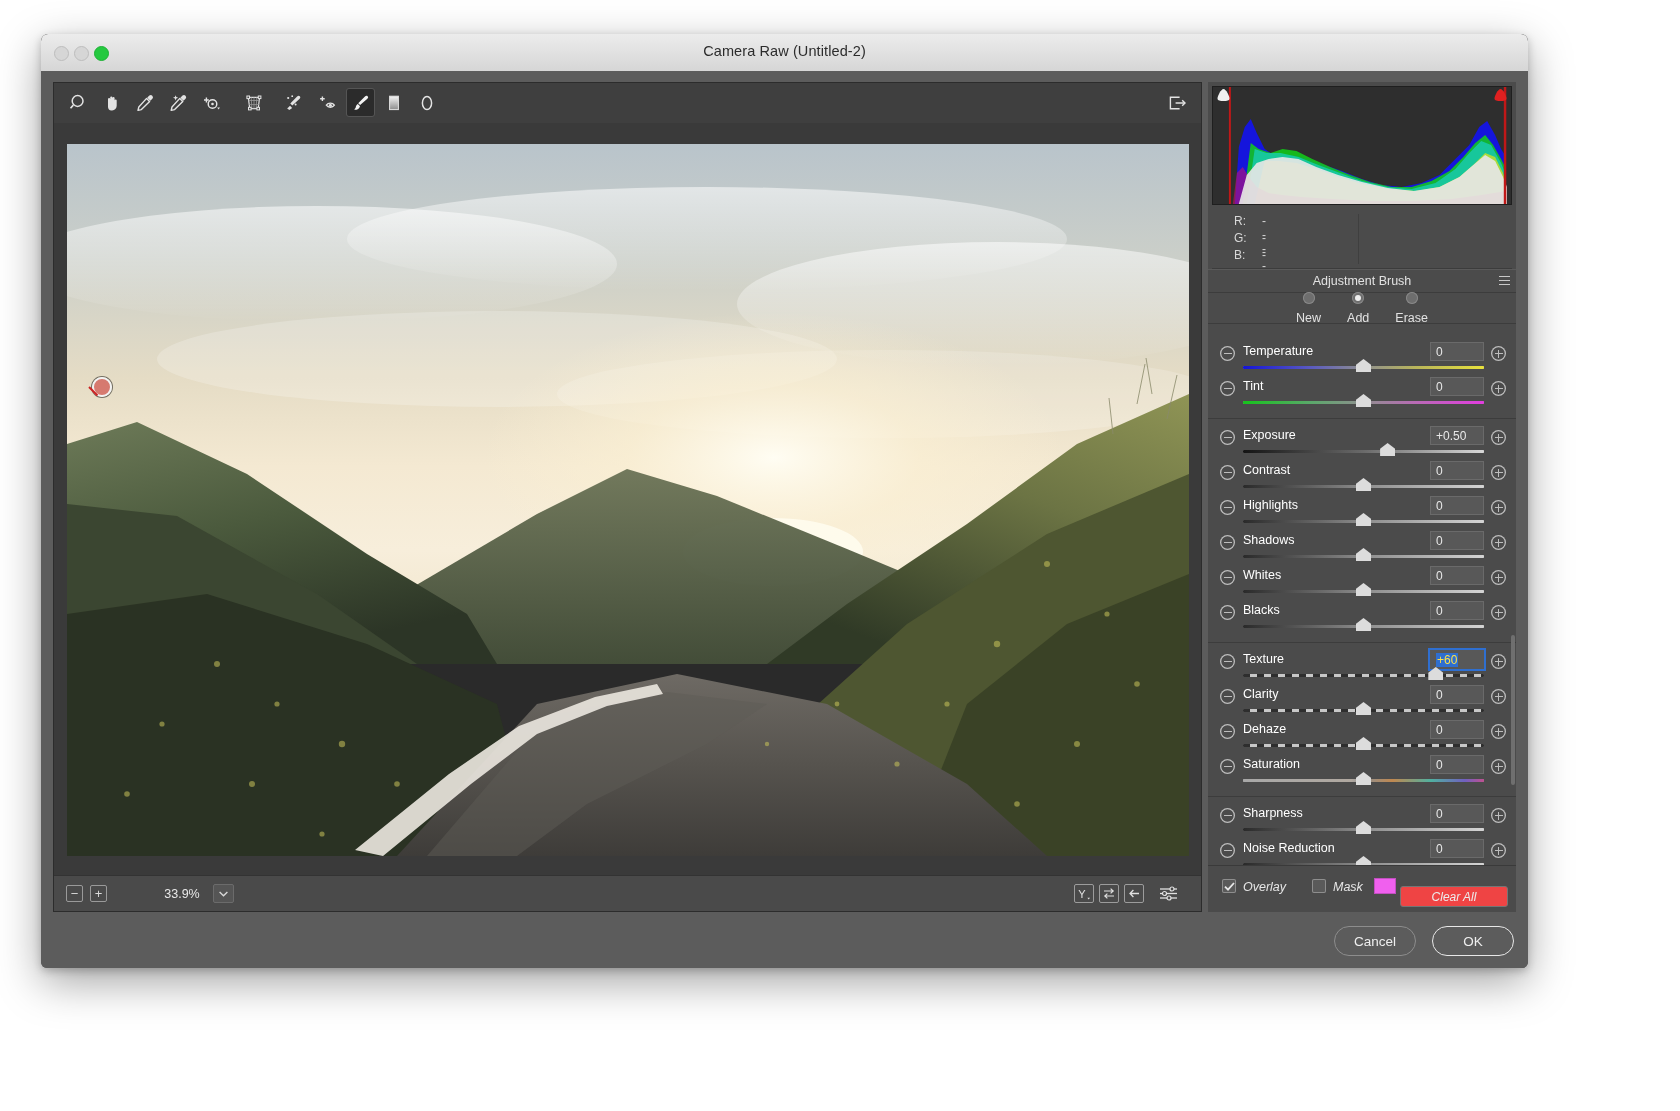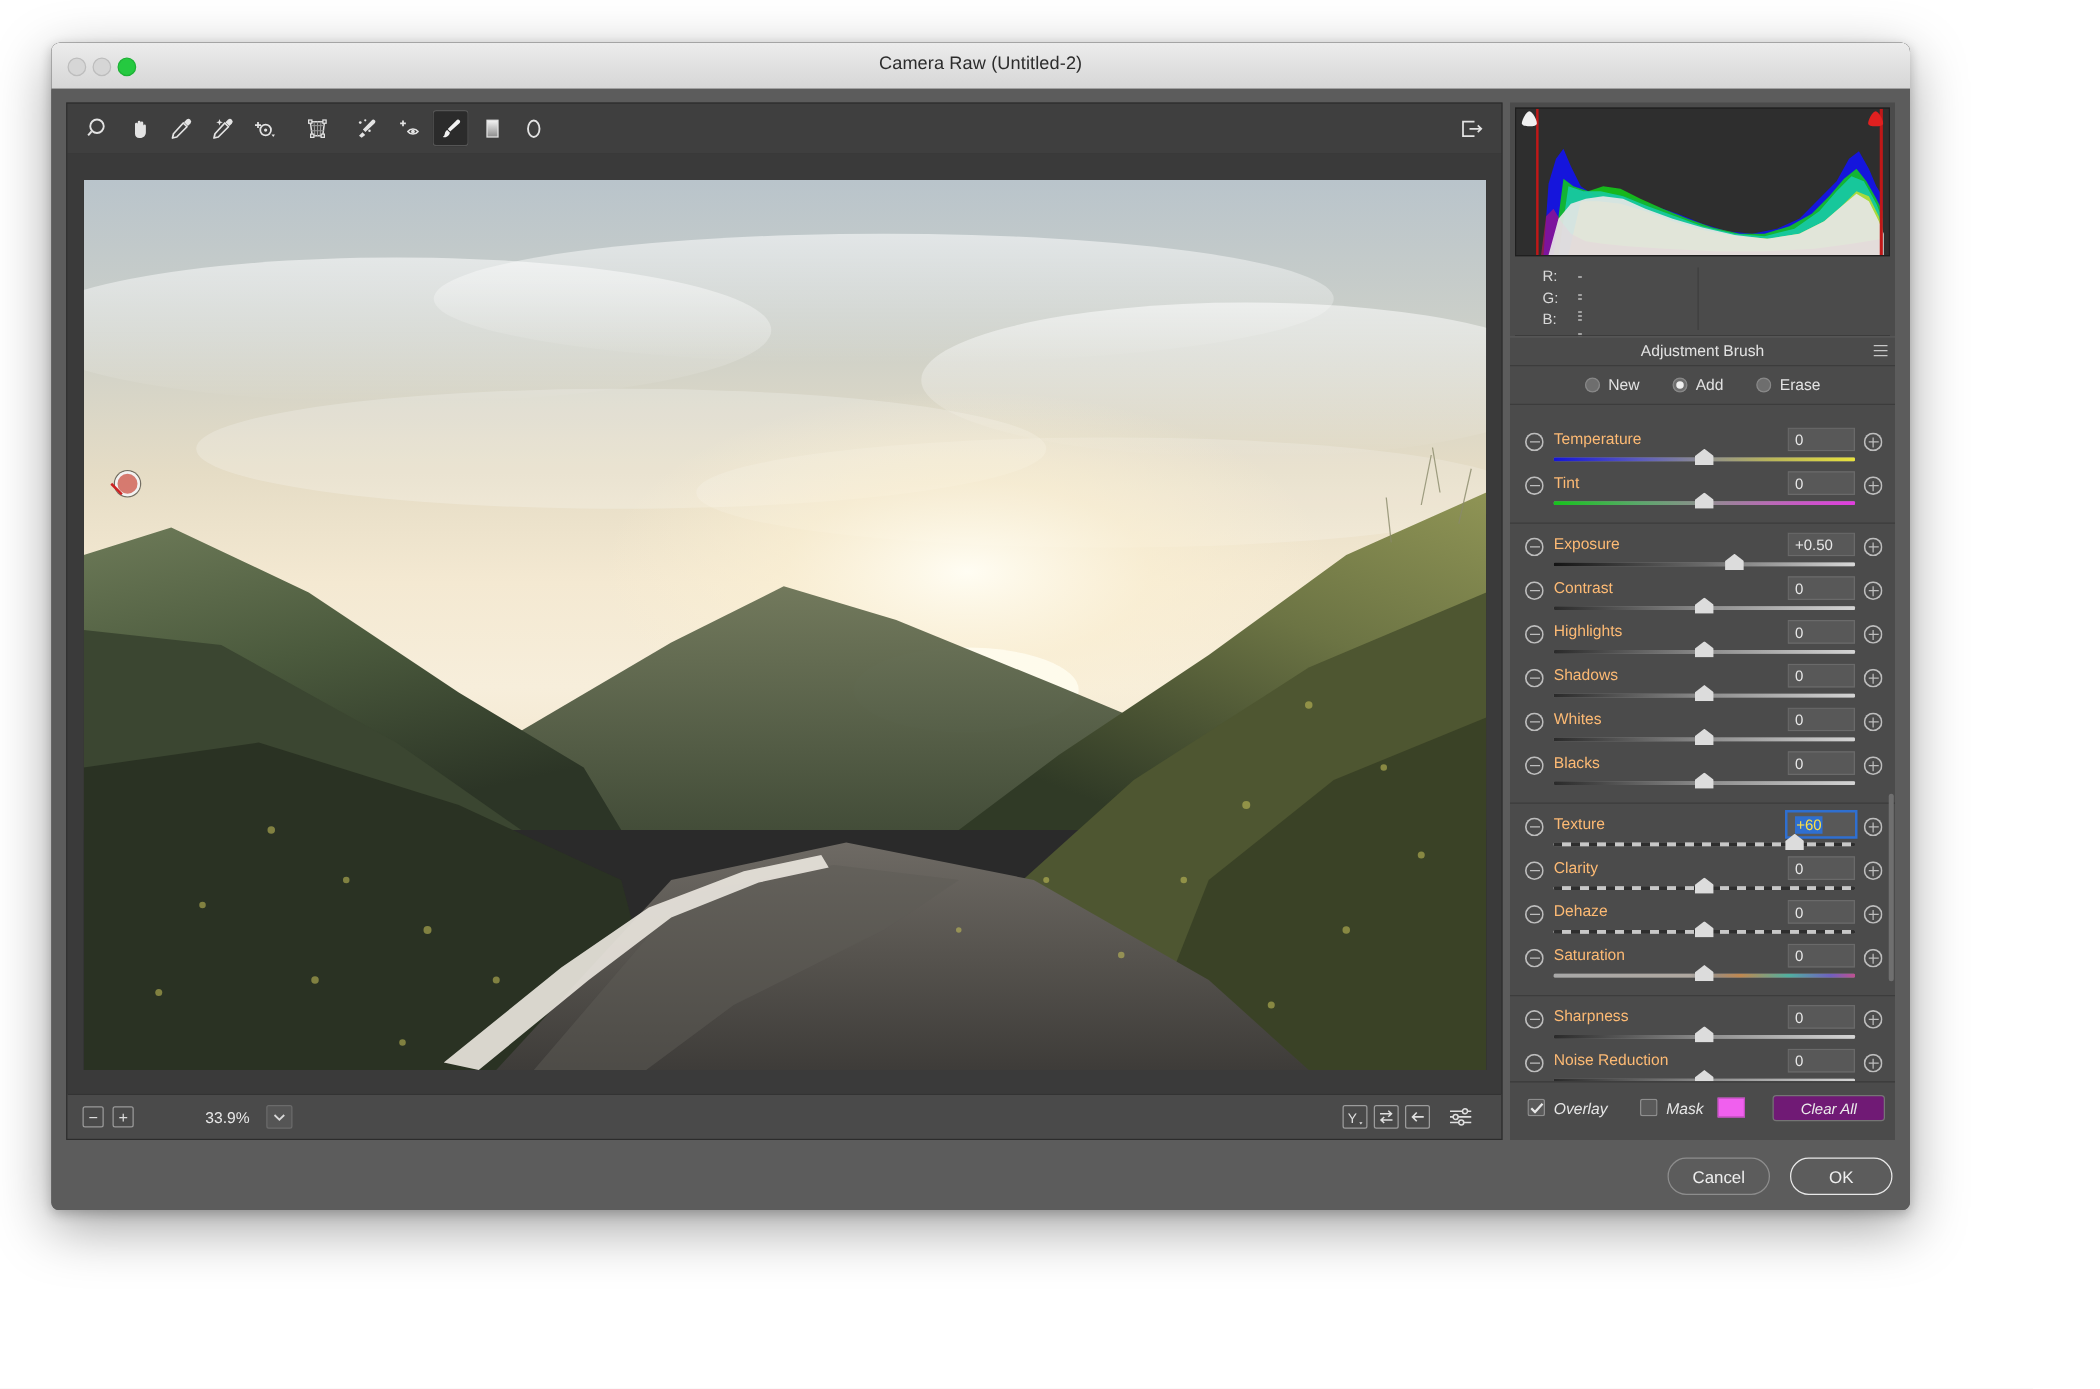--- a/index.html
+++ b/index.html
@@ -175,21 +175,21 @@
     display: block; height: 1px; background: #c8c8c8; margin-bottom: 3px;
   }
 
   #modes {
     position: relative; height: 30px;
     display: flex; align-items: center; justify-content: center;
     gap: 26px;
     border-bottom: 1px solid #3c3c3c;
     font-size: 12.5px; color: #e2e2e2;
   }
-  .radio { display: flex; align-items: center; gap: 7px; }
+  .radio { display: flex; align-items: center; gap: 7px; flex-direction: column; }
   .rdot {
     width: 12px; height: 12px; border-radius: 50%;
     background: #6e6e6e; box-shadow: inset 0 0 0 1px #888;
     position: relative;
   }
   .rdot.on::after {
     content: ""; position: absolute; left: 3px; top: 3px;
     width: 6px; height: 6px; border-radius: 50%; background: #efefef;
   }
 
@@ -209,21 +209,21 @@
   .minus { left: 12px; }
   .plus  { right: 10px; }
   .minus::before, .plus::before, .plus::after {
     content: ""; position: absolute; background: #bdbdbd;
   }
   .minus::before { left: 3.5px; top: 7px; width: 8px; height: 1.4px; }
   .plus::before  { left: 3.5px; top: 7px; width: 8px; height: 1.4px; }
   .plus::after   { left: 6.8px; top: 3.5px; width: 1.4px; height: 8px; }
   .slabel {
     position: absolute; left: 35px; top: 3px;
-    font-size: 12.5px; color: #fdba74;
+    font-size: 12.5px; color: #ffffff;
   }
   .sval {
     position: absolute; right: 32px; top: 1px;
     width: 54px; height: 19px;
     background: #585858;
     box-shadow: inset 0 0 0 1px #6a6a6a;
     font-size: 12px; color: #e8e8e8;
     display: flex; align-items: center; padding-left: 6px;
     box-sizing: border-box;
   }
@@ -267,23 +267,23 @@
     position: absolute; top: 14px;
     font-size: 12.5px; color: #e6e6e6;
   }
   #mask-swatch {
     position: absolute; left: 166px; top: 12px;
     width: 22px; height: 16px;
     background: #f060ee;
     box-shadow: inset 0 0 0 1px #c24fc0;
   }
   #clear-all {
-    position: absolute; right: 8px; top: 10px;
-    width: 90px; height: 21px;
-    background: #701a75;
+    position: absolute; right: 8px; top: 20px;
+    width: 108px; height: 21px;
+    background: #ef4444;
     border: 1px solid #757575;
     border-radius: 3px;
     box-sizing: border-box;
     display: flex; align-items: center; justify-content: center;
     font-size: 12px; color: #ececec;
   }
 
   
   #footer {
     position: absolute; right: 14px; bottom: 12px;

